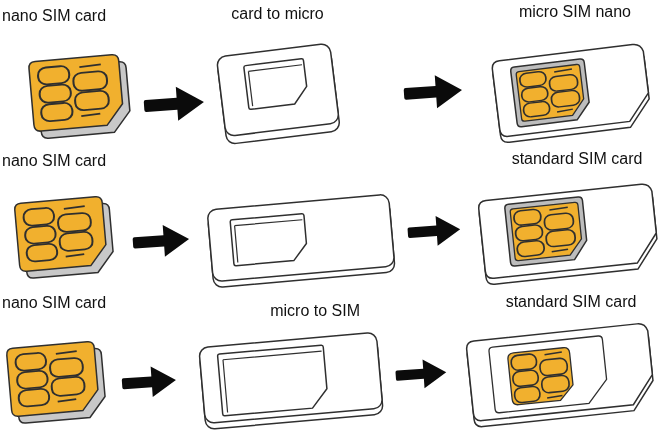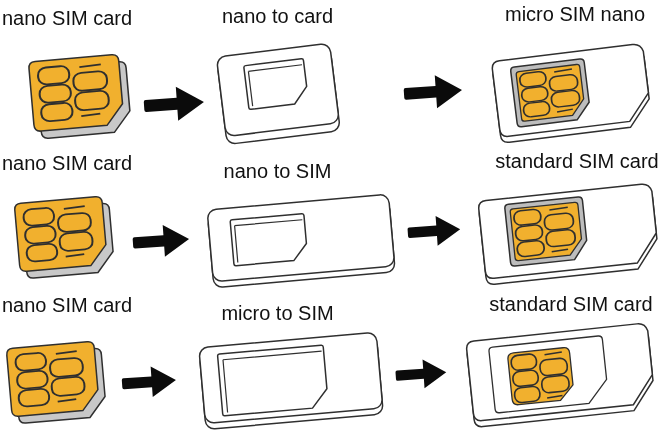--- a/index.html
+++ b/index.html
@@ -6,21 +6,21 @@
   body{
     width:671px;height:435px;
     background:var(--background,#fff);
     font-family:"Liberation Sans", sans-serif;
     overflow:hidden;
   }
   .canvas{position:relative;width:671px;height:435px;background:var(--background,#fff);}
   .abs{position:absolute;}
   .lbl{
     position:absolute;
-    font-size:20px;
+    font-size:16px;
     line-height:1.15;
     color:var(--label-text,#111);
     white-space:nowrap;
   }
   .c{text-align:center;}
   svg{display:block;}
   .defs{position:absolute;width:0;height:0;overflow:hidden;}
 </style>
 </head>
 <body>
@@ -107,61 +107,60 @@
         <path d="M58,28 H108 Q114,28 114,34 V66 L100,80 H58 Q52,80 52,74 V34 Q52,28 58,28 Z" fill="var(--chip-gold,#F1B02E)" stroke="var(--outline-dark,#2F2F2F)" stroke-width="1.3"></path>
         <use href="#chipseg" transform="translate(52,28) scale(0.97,0.93)"></use>
       </g>
     </g>
   </defs>
 </svg>
 
 <div class="canvas">
 
   <div class="lbl" style="left:2px;top:7px;">nano SIM card</div>
-  <div class="lbl c" style="left:195px;top:5px;width:165px;">nano to card</div>
+  <div class="lbl c" style="left:195px;top:5px;width:165px;">card to micro</div>
   <div class="lbl c" style="left:485px;top:3px;width:180px;">micro SIM nano</div>
 
   <svg class="abs" style="left:22px;top:48px;" width="115" height="96" viewBox="0 0 120 96">
       <use href="#nanosim"></use>
     </svg>
   <svg class="abs" style="left:142px;top:84px;" width="64" height="40" viewBox="0 0 64 40">
       <use href="#arrowr"></use>
     </svg>
   <svg class="abs" style="left:205px;top:32px;" width="145" height="118" viewBox="0 0 145 118">
       <use href="#adapterA"></use>
     </svg>
   <svg class="abs" style="left:402px;top:72px;" width="62" height="40" viewBox="0 0 64 40">
       <use href="#arrowr"></use>
     </svg>
   <svg class="abs" style="left:482px;top:38px;" width="185" height="112" viewBox="0 0 185 112">
       <use href="#resultR1"></use>
     </svg>
 
   <div class="lbl" style="left:2px;top:152px;">nano SIM card</div>
-  <div class="lbl c" style="left:195px;top:160px;width:165px;">nano to SIM</div>
   <div class="lbl c" style="left:482px;top:150px;width:190px;">standard SIM card</div>
 
   <svg class="abs" style="left:8px;top:190px;" width="112" height="94" viewBox="0 0 120 96">
       <use href="#nanosim"></use>
     </svg>
   <svg class="abs" style="left:131px;top:222px;" width="60" height="38" viewBox="0 0 64 40">
       <use href="#arrowr"></use>
     </svg>
   <svg class="abs" style="left:198px;top:188px;" width="205" height="102" viewBox="0 0 205 102">
       <use href="#adapterB"></use>
     </svg>
   <svg class="abs" style="left:406px;top:212px;" width="56" height="38" viewBox="0 0 64 40">
       <use href="#arrowr"></use>
     </svg>
   <svg class="abs" style="left:470px;top:180px;" width="200" height="110" viewBox="0 0 200 110">
       <use href="#resultR2"></use>
     </svg>
 
   <div class="lbl" style="left:2px;top:294px;">nano SIM card</div>
-  <div class="lbl c" style="left:195px;top:302px;width:165px;">micro to SIM</div>
+  <div class="lbl c" style="left:195px;top:302px;width:165px;text-align:right;">micro to SIM</div>
   <div class="lbl c" style="left:476px;top:293px;width:190px;">standard SIM card</div>
 
   <svg class="abs" style="left:0px;top:336px;" width="112" height="92" viewBox="0 0 120 96">
       <use href="#nanosim"></use>
     </svg>
   <svg class="abs" style="left:120px;top:364px;" width="58" height="36" viewBox="0 0 64 40">
       <use href="#arrowr"></use>
     </svg>
   <svg class="abs" style="left:192px;top:328px;" width="196" height="104" viewBox="0 0 196 104">
       <use href="#adapterC"></use>

